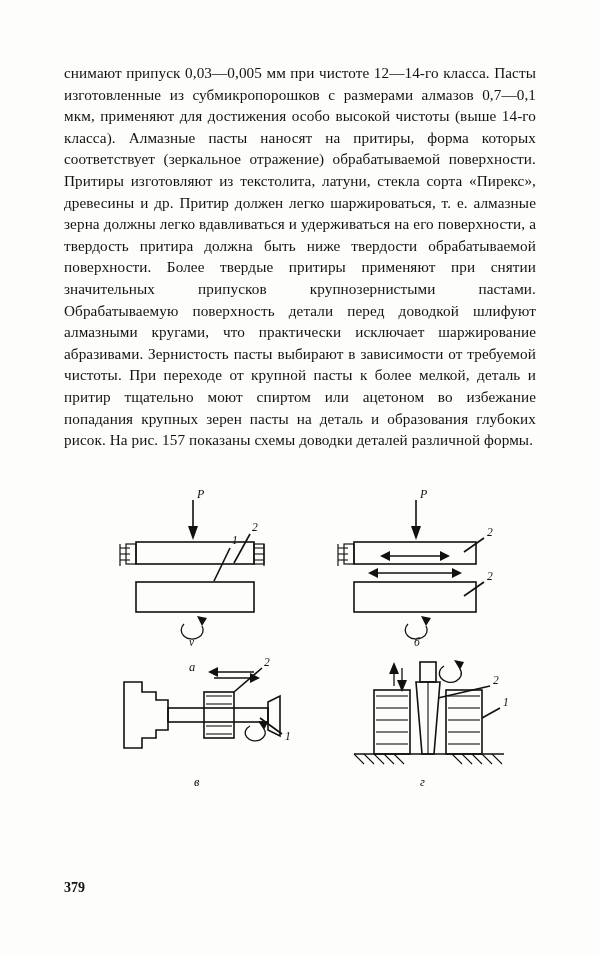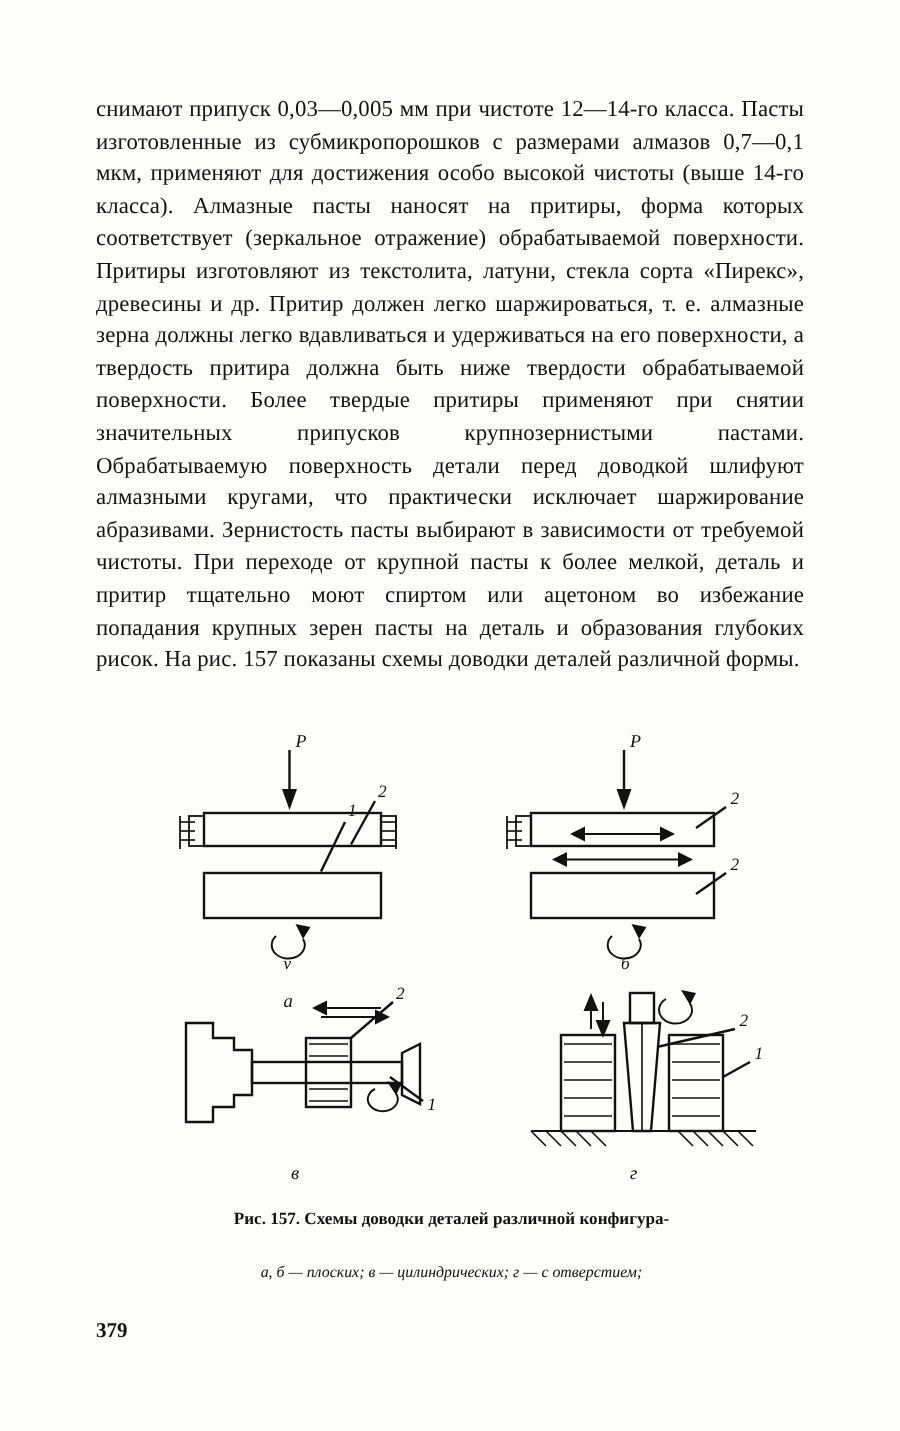--- a/index.html
+++ b/index.html
@@ -245,21 +245,19 @@
         <text x="429" y="198" font-size="11.5" fill="#111" stroke="none">2</text>
         <line x1="418" y1="232" x2="436" y2="222"></line>
         <text x="439" y="220" font-size="11.5" fill="#111" stroke="none">1</text>
 
         <text x="356" y="300" font-size="12.5" fill="#111" stroke="none">г</text>
       </g>
     </svg>
   </div>
 
   <div class="fig-caption">
-    <span>Рис. 157. Схемы доводки деталей различной конфигура-</span>
   </div>
 
   <div class="fig-legend">
-    <span class="legend-line">а,  б — плоских;   в — цилиндрических;   г — с отверстием;</span>
   </div>
 
   <div class="page-number">379</div>
 </div>
 
 </body></html>

